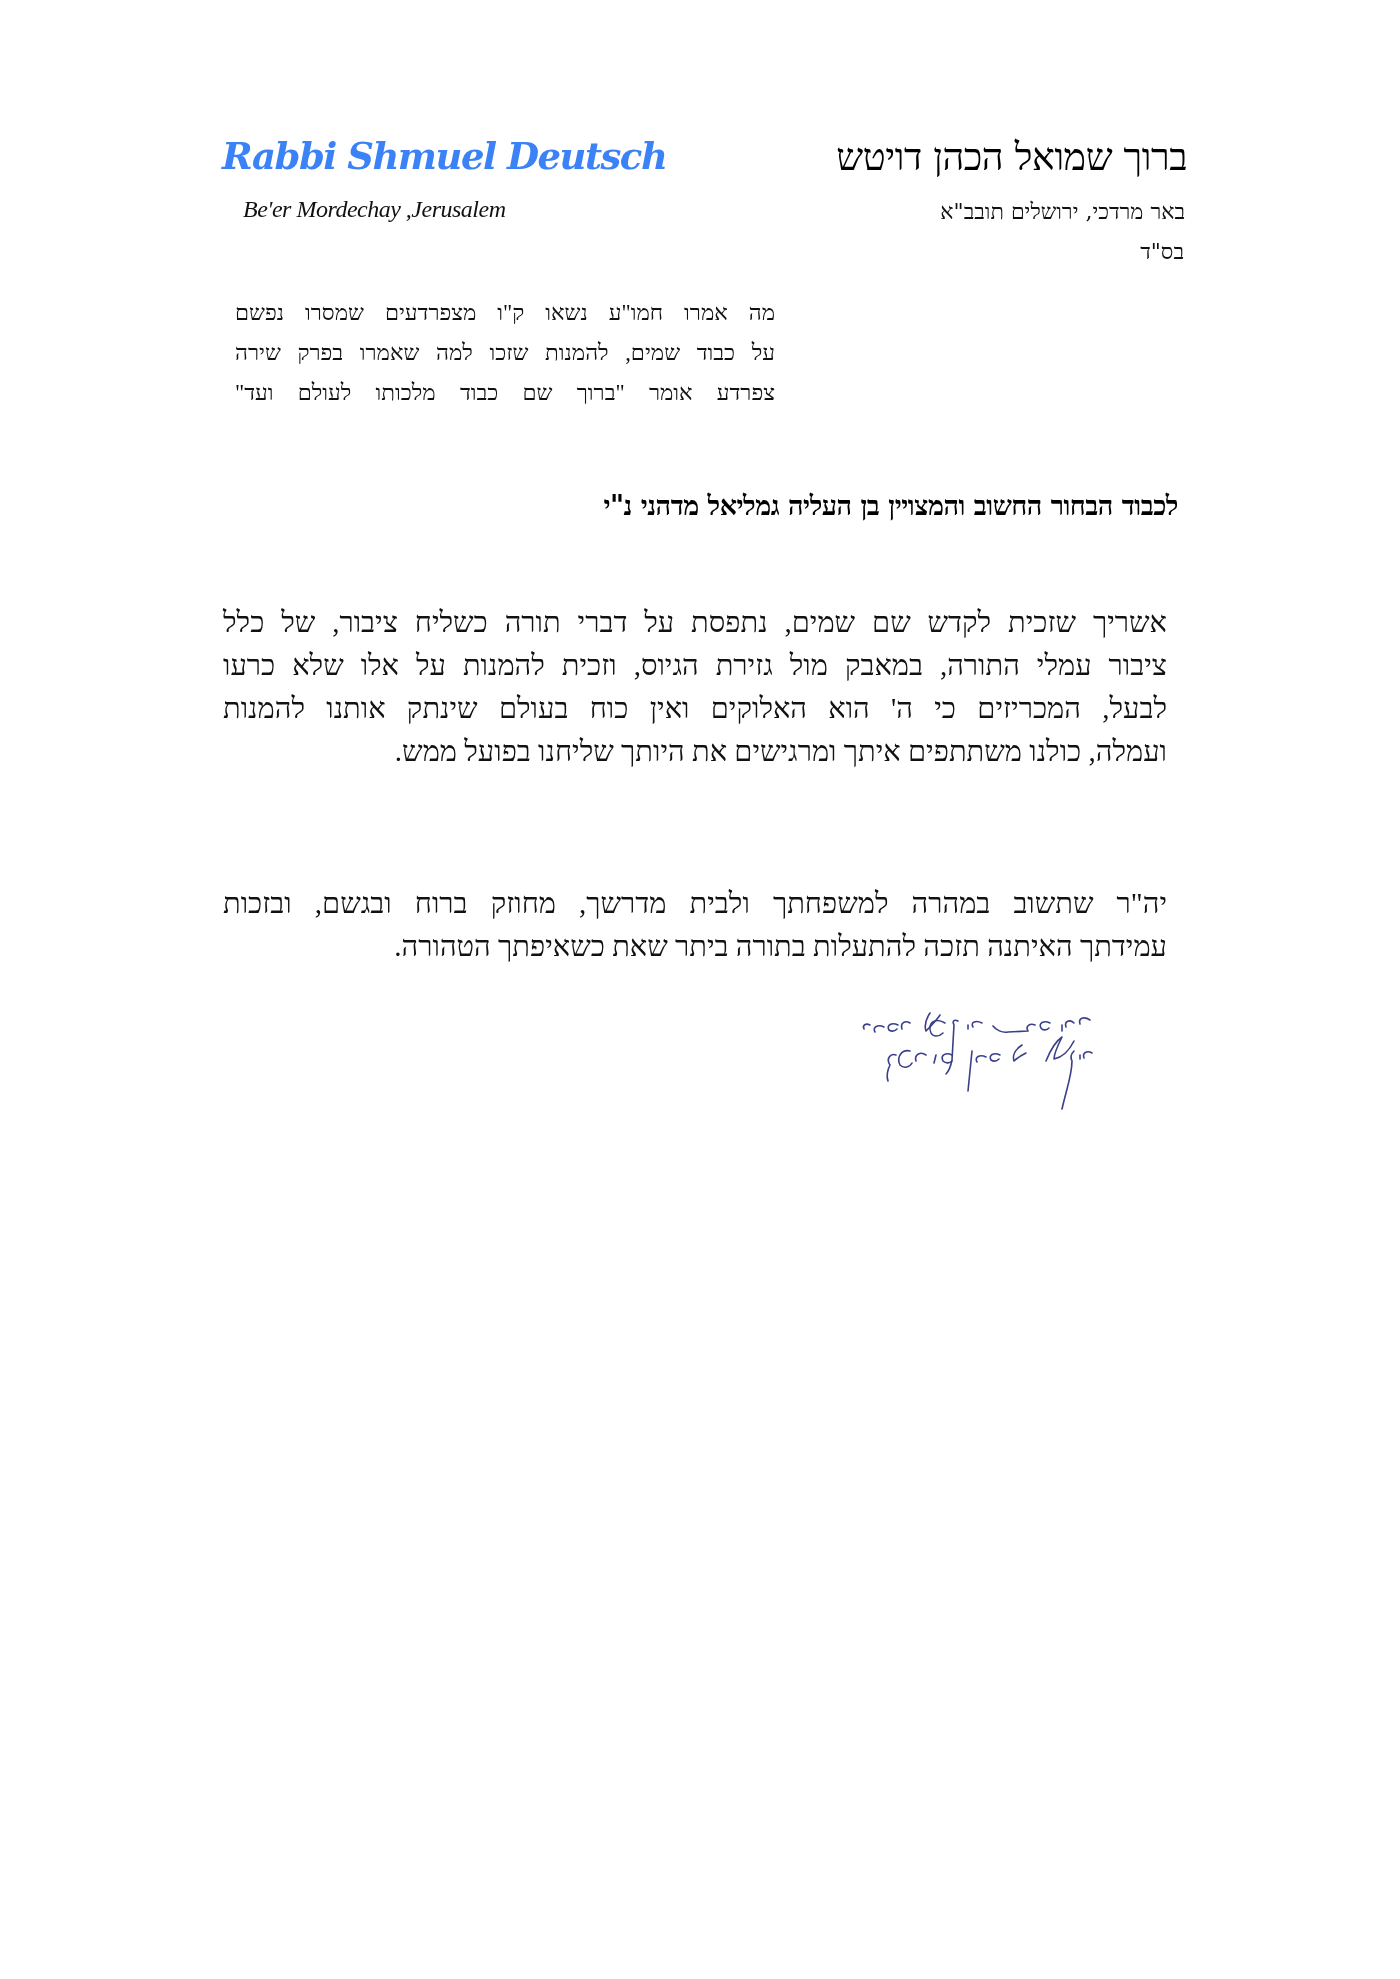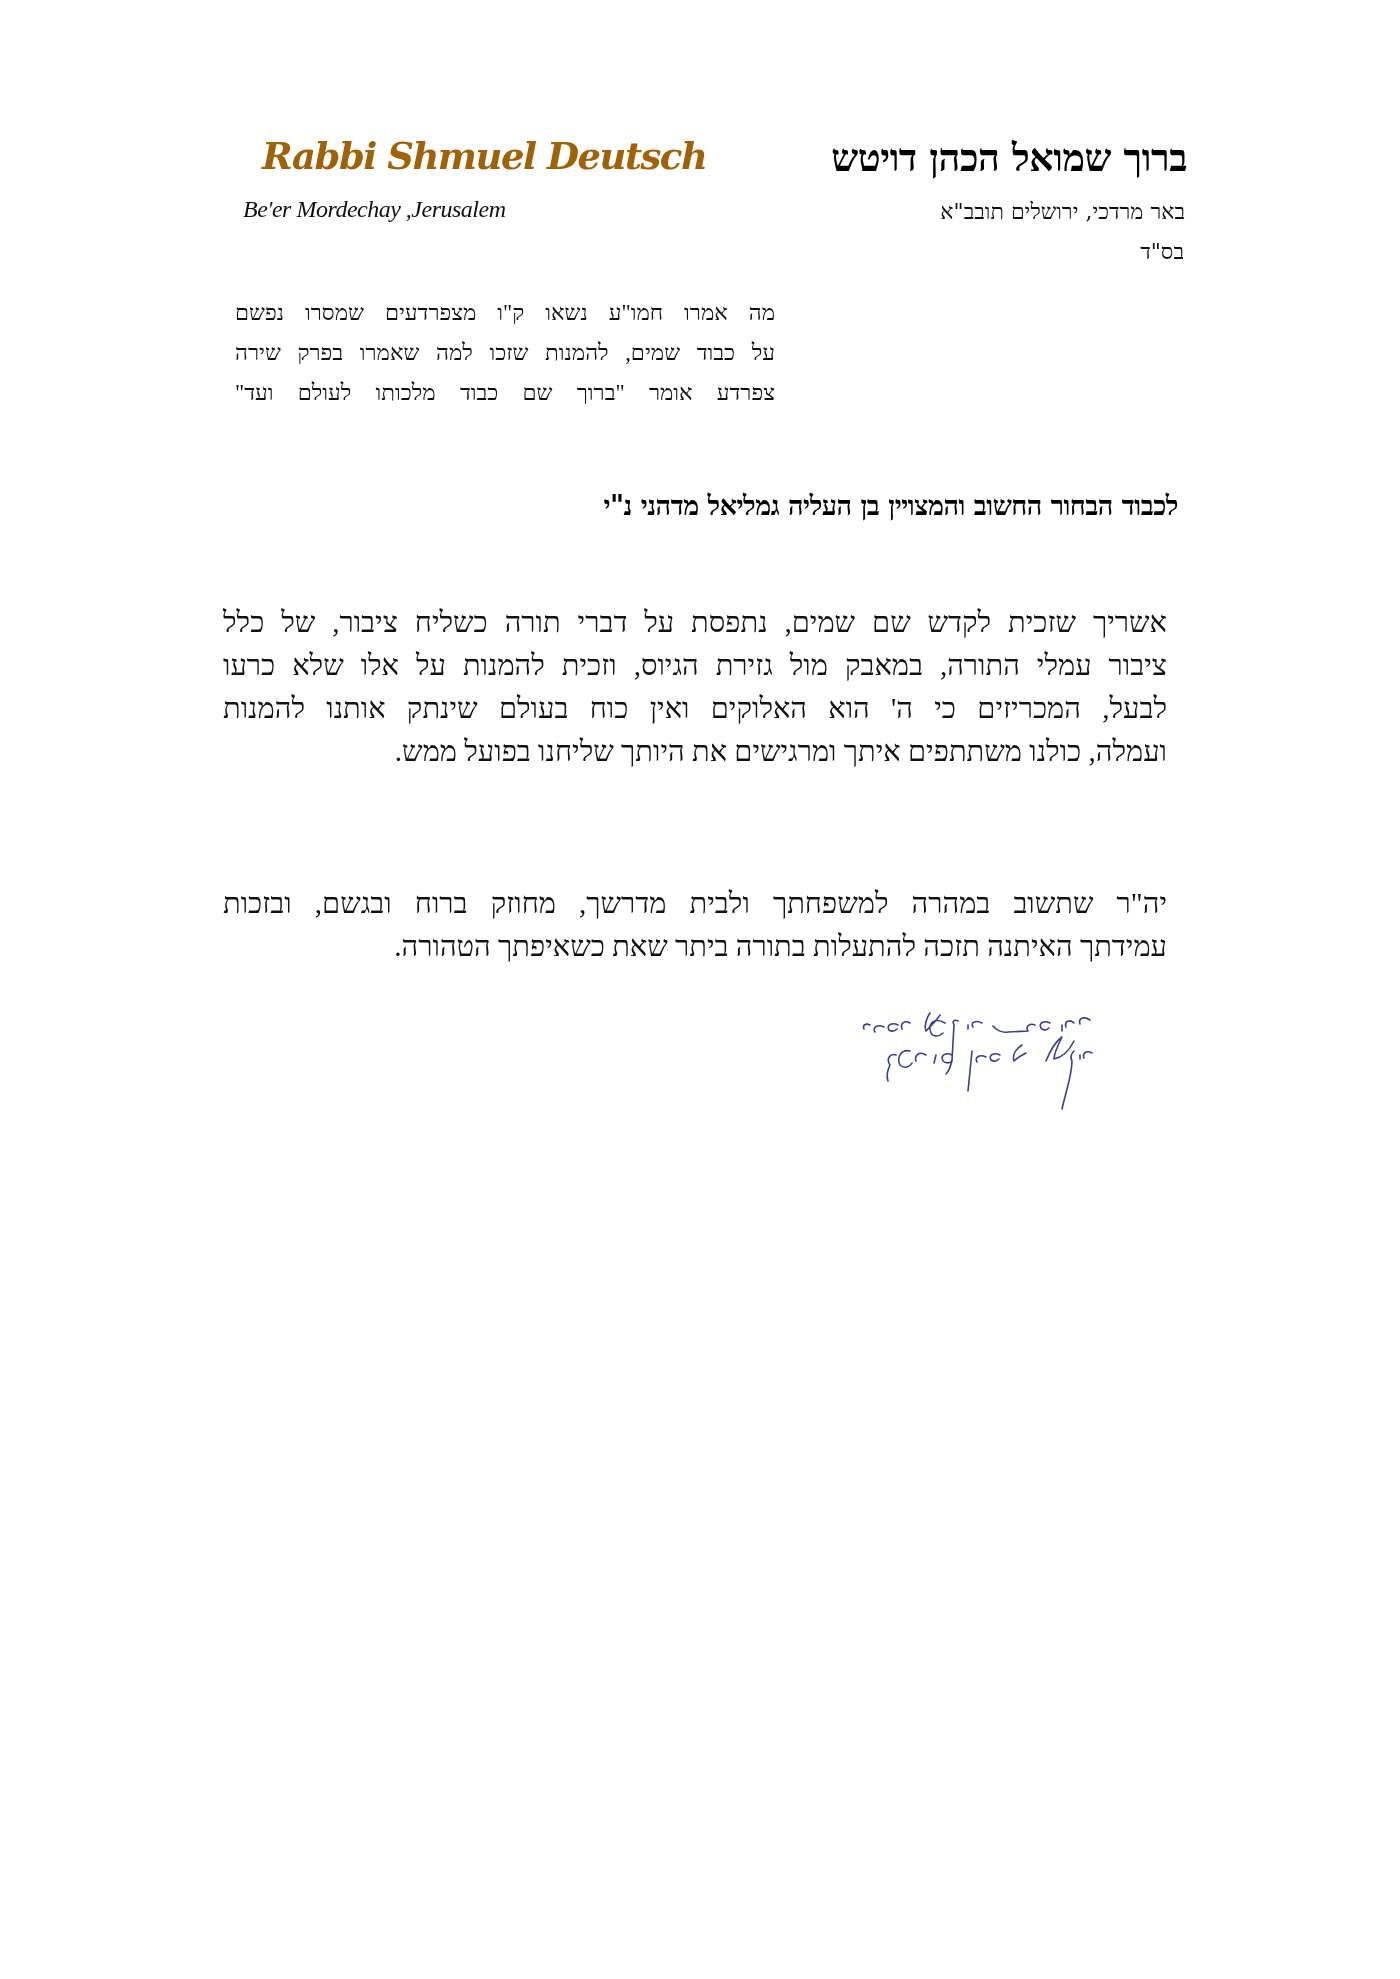--- a/index.html
+++ b/index.html
@@ -18,23 +18,22 @@
 
     
     .en-name {
       left: 222px;
       top: 134px;
       font-family: "DejaVu Serif", serif;
       font-style: italic;
       font-weight: bold;
       font-size: 37px;
       letter-spacing: -1.5px;
-      color: #a16207;
+      color: #3b82f6;
       white-space: nowrap;
-      margin-left: 40px;
     }
     .en-place {
       left: 243px;
       top: 196px;
       font-family: "Liberation Serif", serif;
       font-style: italic;
       font-size: 24px;
       letter-spacing: -0.5px;
       color: #111;
       white-space: nowrap;
@@ -44,21 +43,21 @@
     
     .he {
       direction: rtl;
       font-family: "DejaVu Serif", serif;
       white-space: nowrap;
     }
     .he-name {
       right: 213px;
       top: 135px;
       font-size: 38px;
-      font-weight: bold;
+      font-weight: normal;
       color: #000;
       letter-spacing: -0.5px;
     }
     .he-place {
       right: 215px;
       top: 199px;
       font-size: 22px;
       color: #111;
     }
     .he-bsd {

